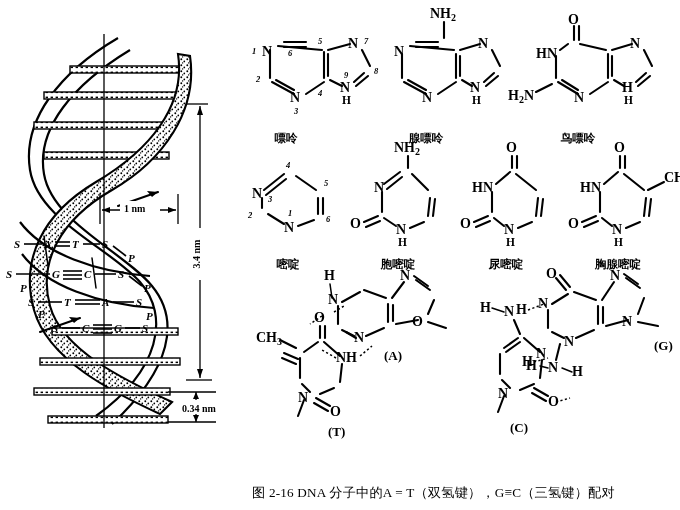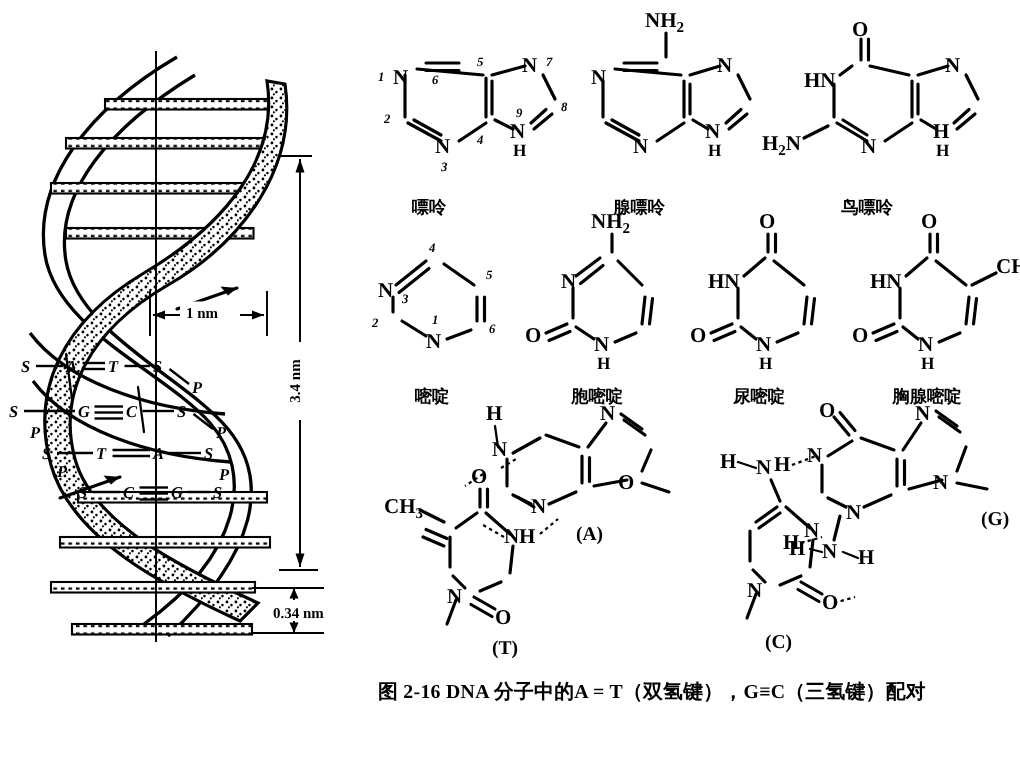--- a/index.html
+++ b/index.html
@@ -16,24 +16,24 @@
     font-family: "Liberation Serif", "DejaVu Serif", serif;
     color: #000000;
   }
   .panel { position: absolute; }
   #helix-panel { left: 0; top: 10px; width: 240px; height: 440px; }
   #bases-panel { left: 236px; top: 14px; width: 444px; height: 260px; }
   #pairs-panel { left: 248px; top: 270px; width: 432px; height: 175px; }
   #caption {
     position: absolute;
     left: 252px;
-    top: 452px;
+    top: 484px;
     width: 424px;
     font-size: 13.2px;
-    font-weight: bold;
+    font-weight: normal;
     letter-spacing: 0.2px;
     white-space: nowrap;
     font-family: "Liberation Serif", "DejaVu Serif", serif;
   }
   svg { display: block; overflow: visible; }
   .cn-lbl {
     font-family: "DejaVu Sans", sans-serif;
     font-weight: bold;
     fill: #000;
     font-size: 11.5px;

